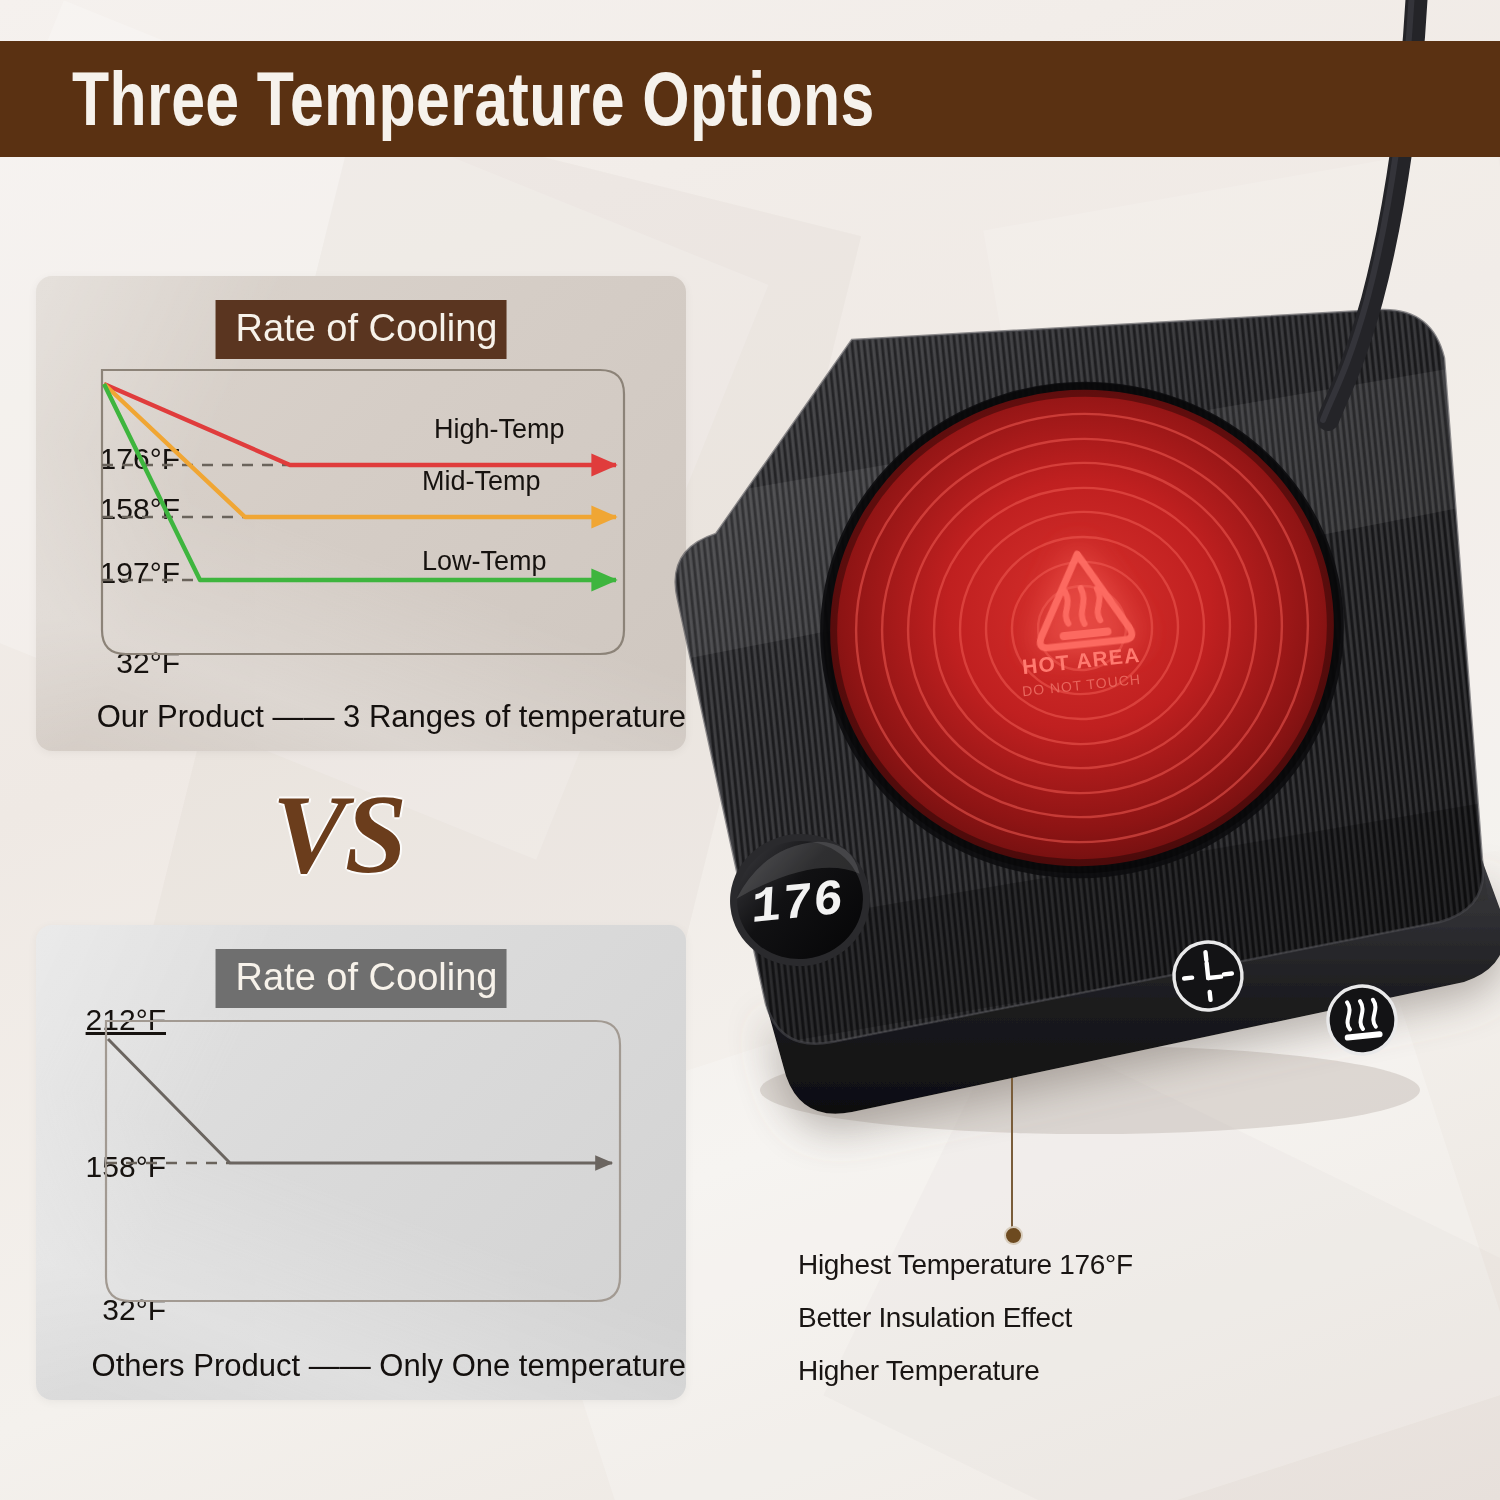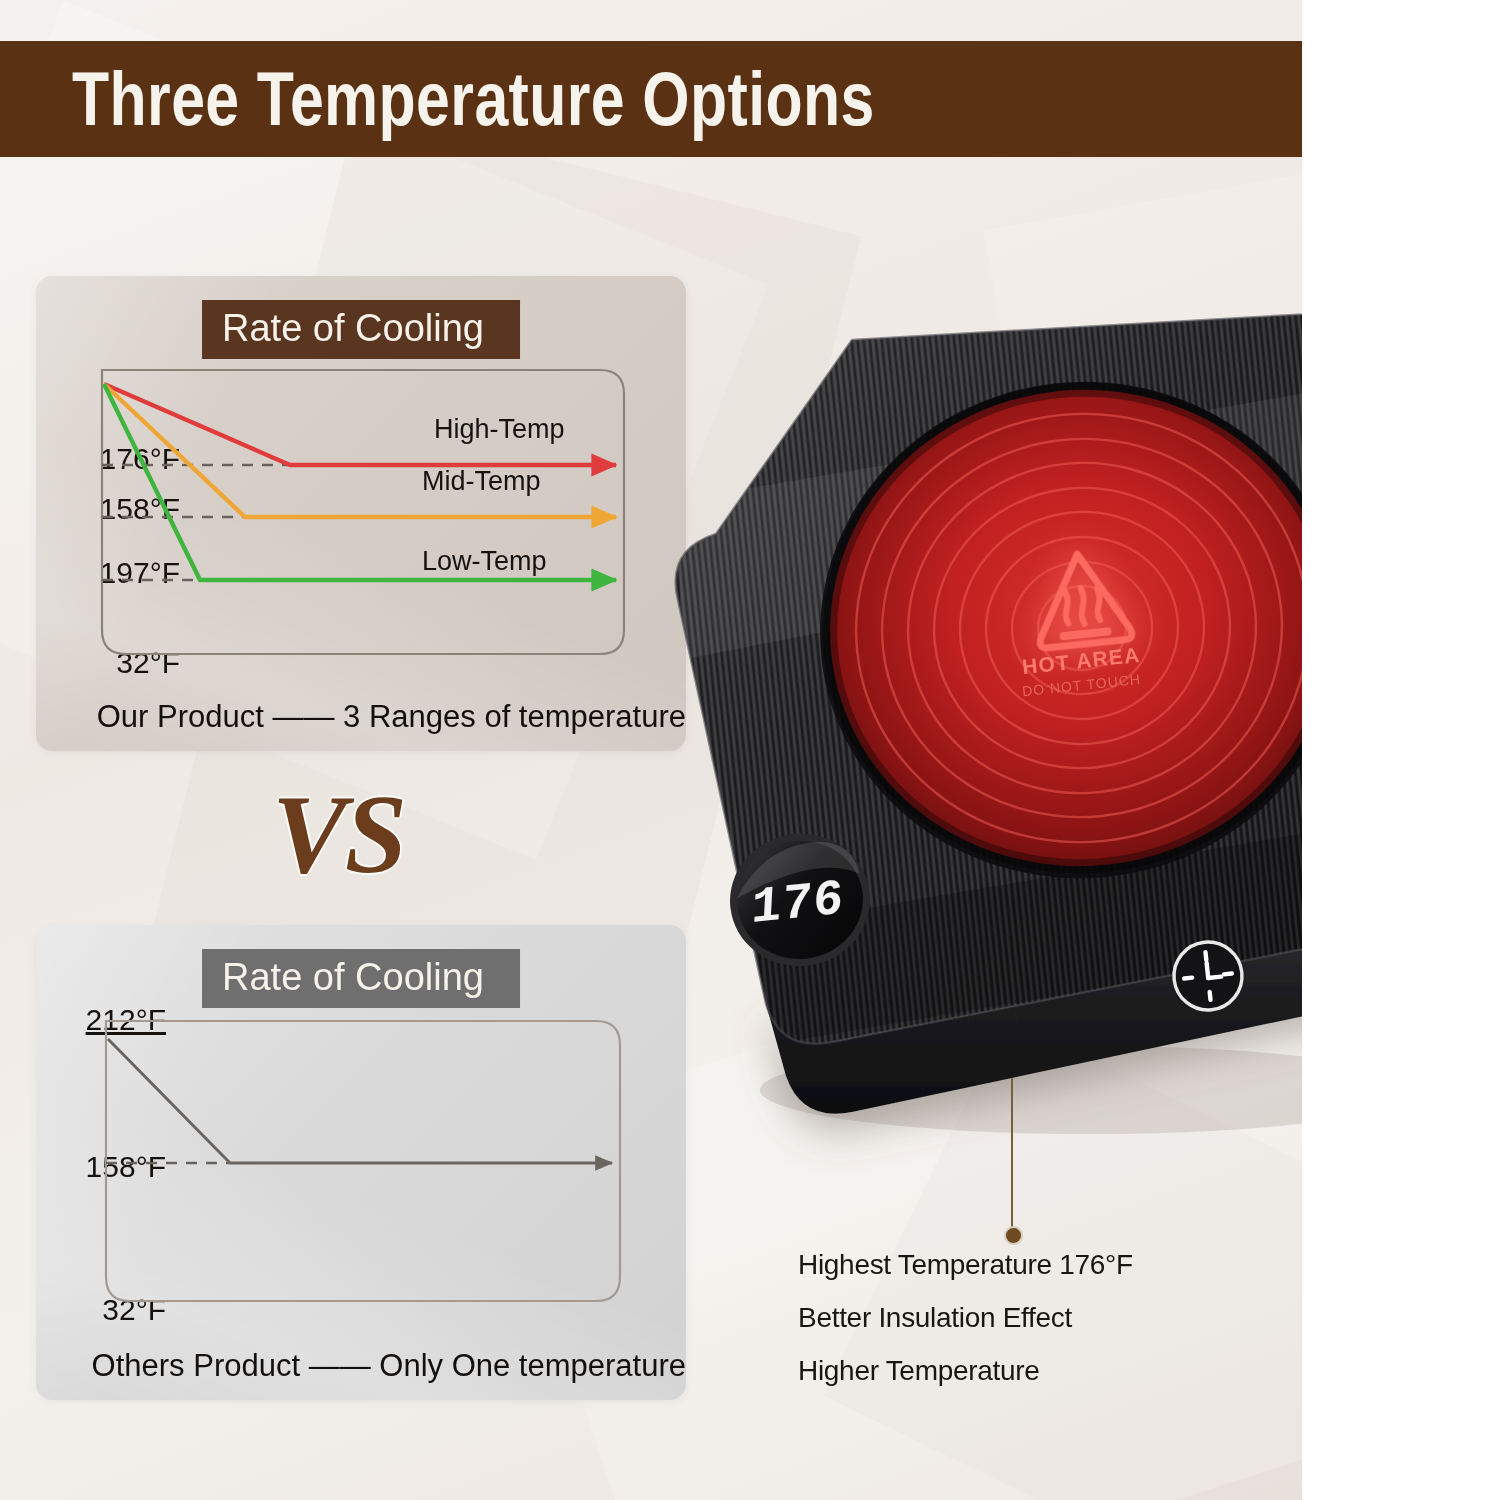--- a/index.html
+++ b/index.html
@@ -2,21 +2,21 @@
 <html><head>
 <meta charset="utf-8">
 <style>
   html, body {
     margin: 0;
     padding: 0;
     background: #ffffff;
   }
   #stage {
     position: relative;
-    width: 1302px;
+    width: 1500px;
     height: 1500px;
     overflow: hidden;
     font-family: "Liberation Sans", sans-serif;
     background: #f1ece8;
   }
 
   
   .bg-base {
     position: absolute;
     inset: 0;
@@ -92,21 +92,21 @@
     background:
       linear-gradient(115deg, rgba(255,255,255,0.55) 0%, rgba(255,255,255,0) 30%),
       linear-gradient(200deg, rgba(255,255,255,0) 55%, rgba(255,255,255,0.40) 80%, rgba(255,255,255,0) 100%);
   }
 
   .chart-title {
     position: absolute;
     top: 24px;
     left: 50%;
     transform: translateX(-50%);
-    padding: 4px 36px 7px 20px;
+    padding: 4px 9px 7px 20px;
     color: #f7f2ea;
     font-size: 38px;
     line-height: 48px;
     white-space: nowrap;
     font-weight: normal;
   }
   .chart-title.brown { background: #5a3520; }
   .chart-title.gray  { background: #6f6f6f; }
 
   .chart-area {

